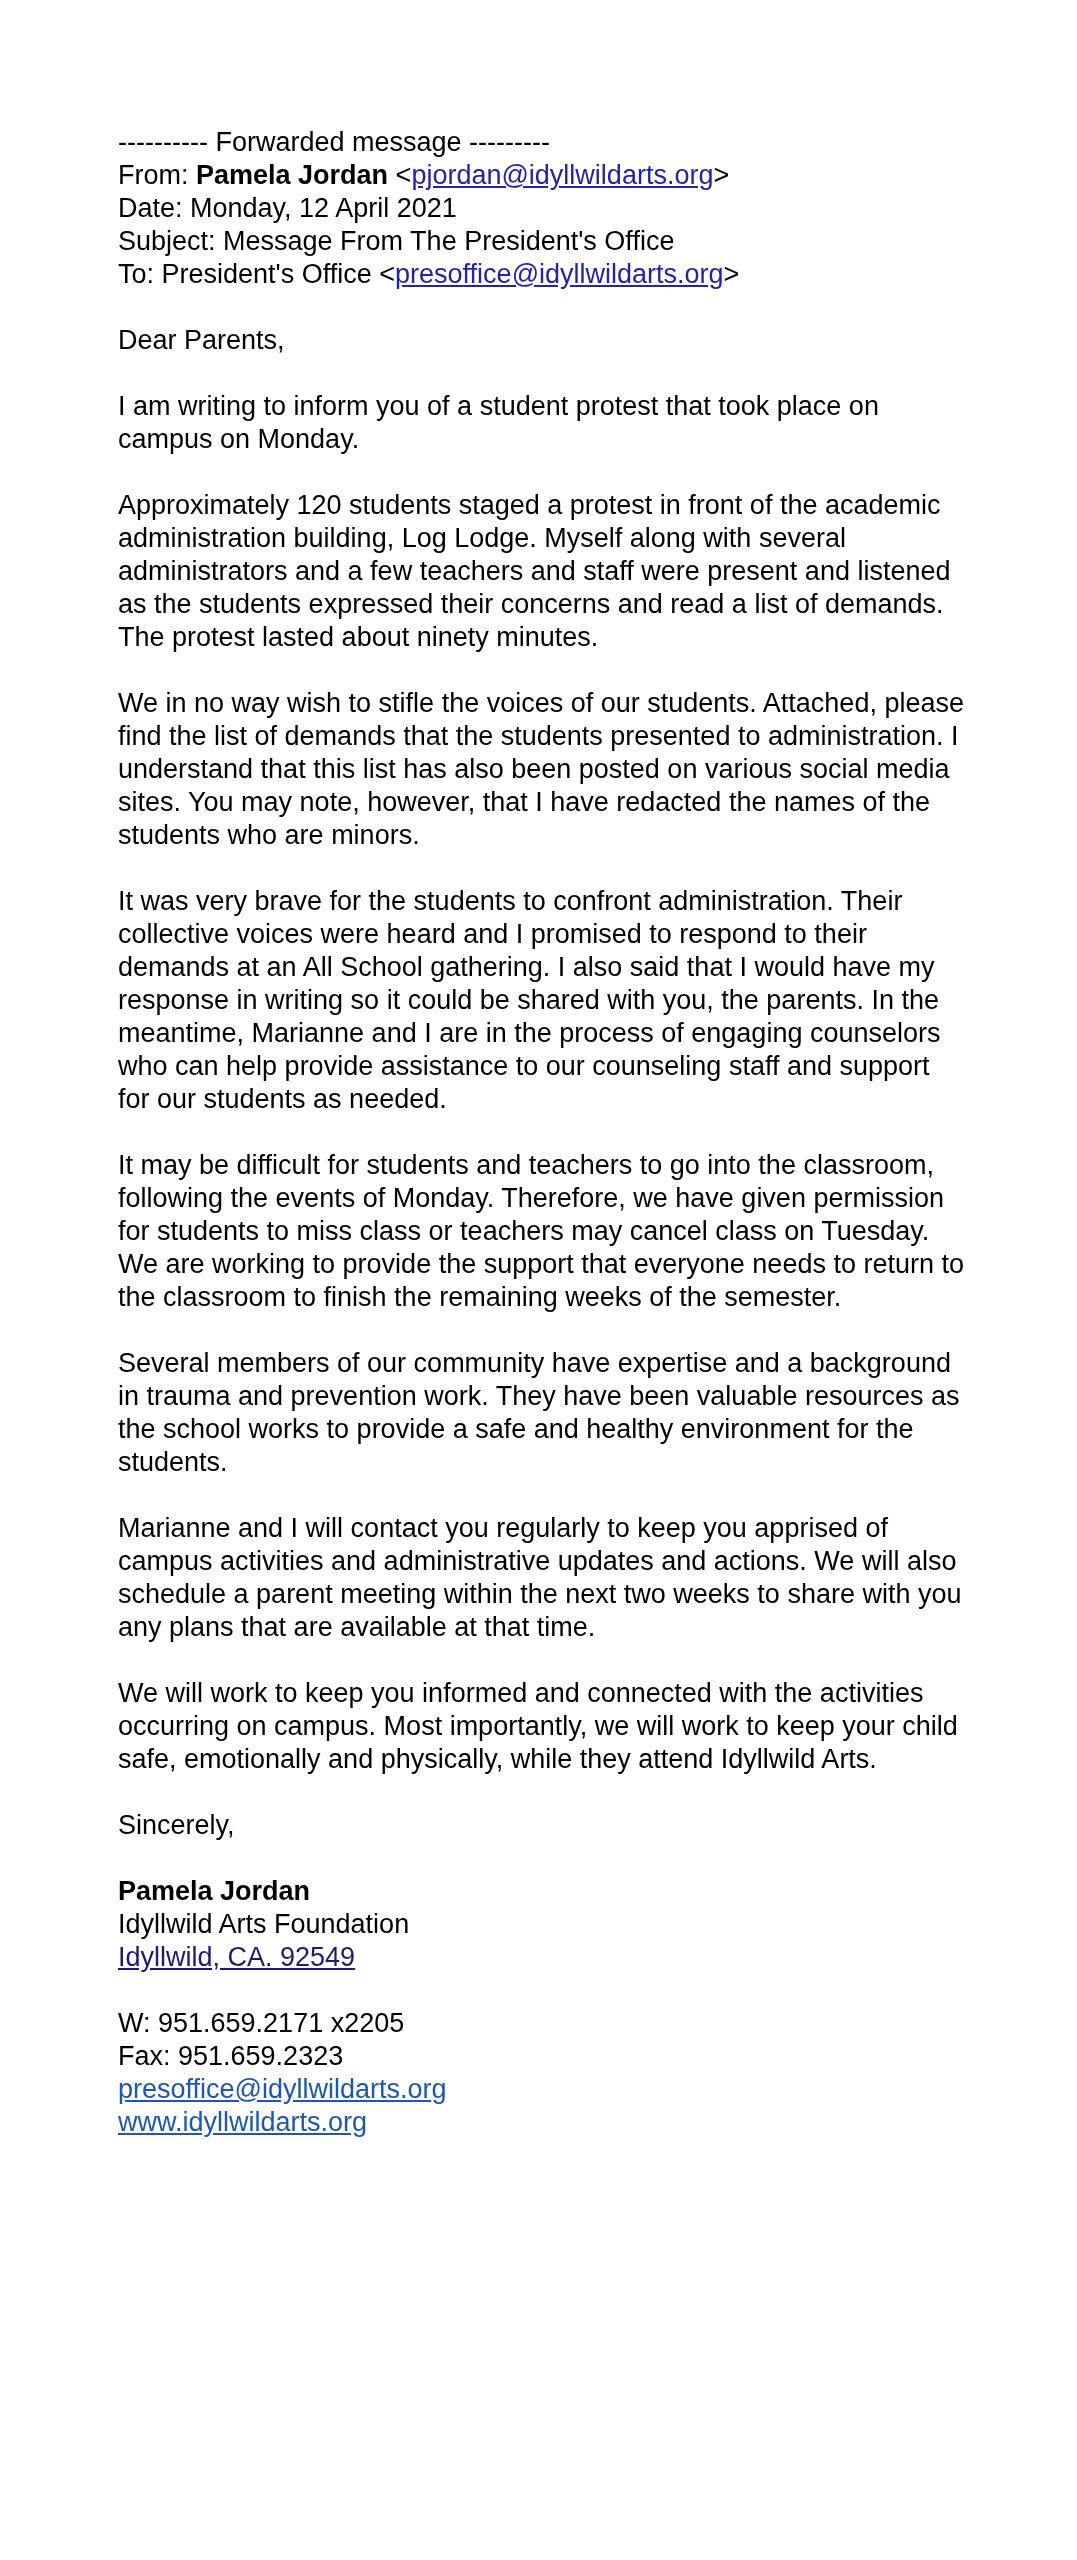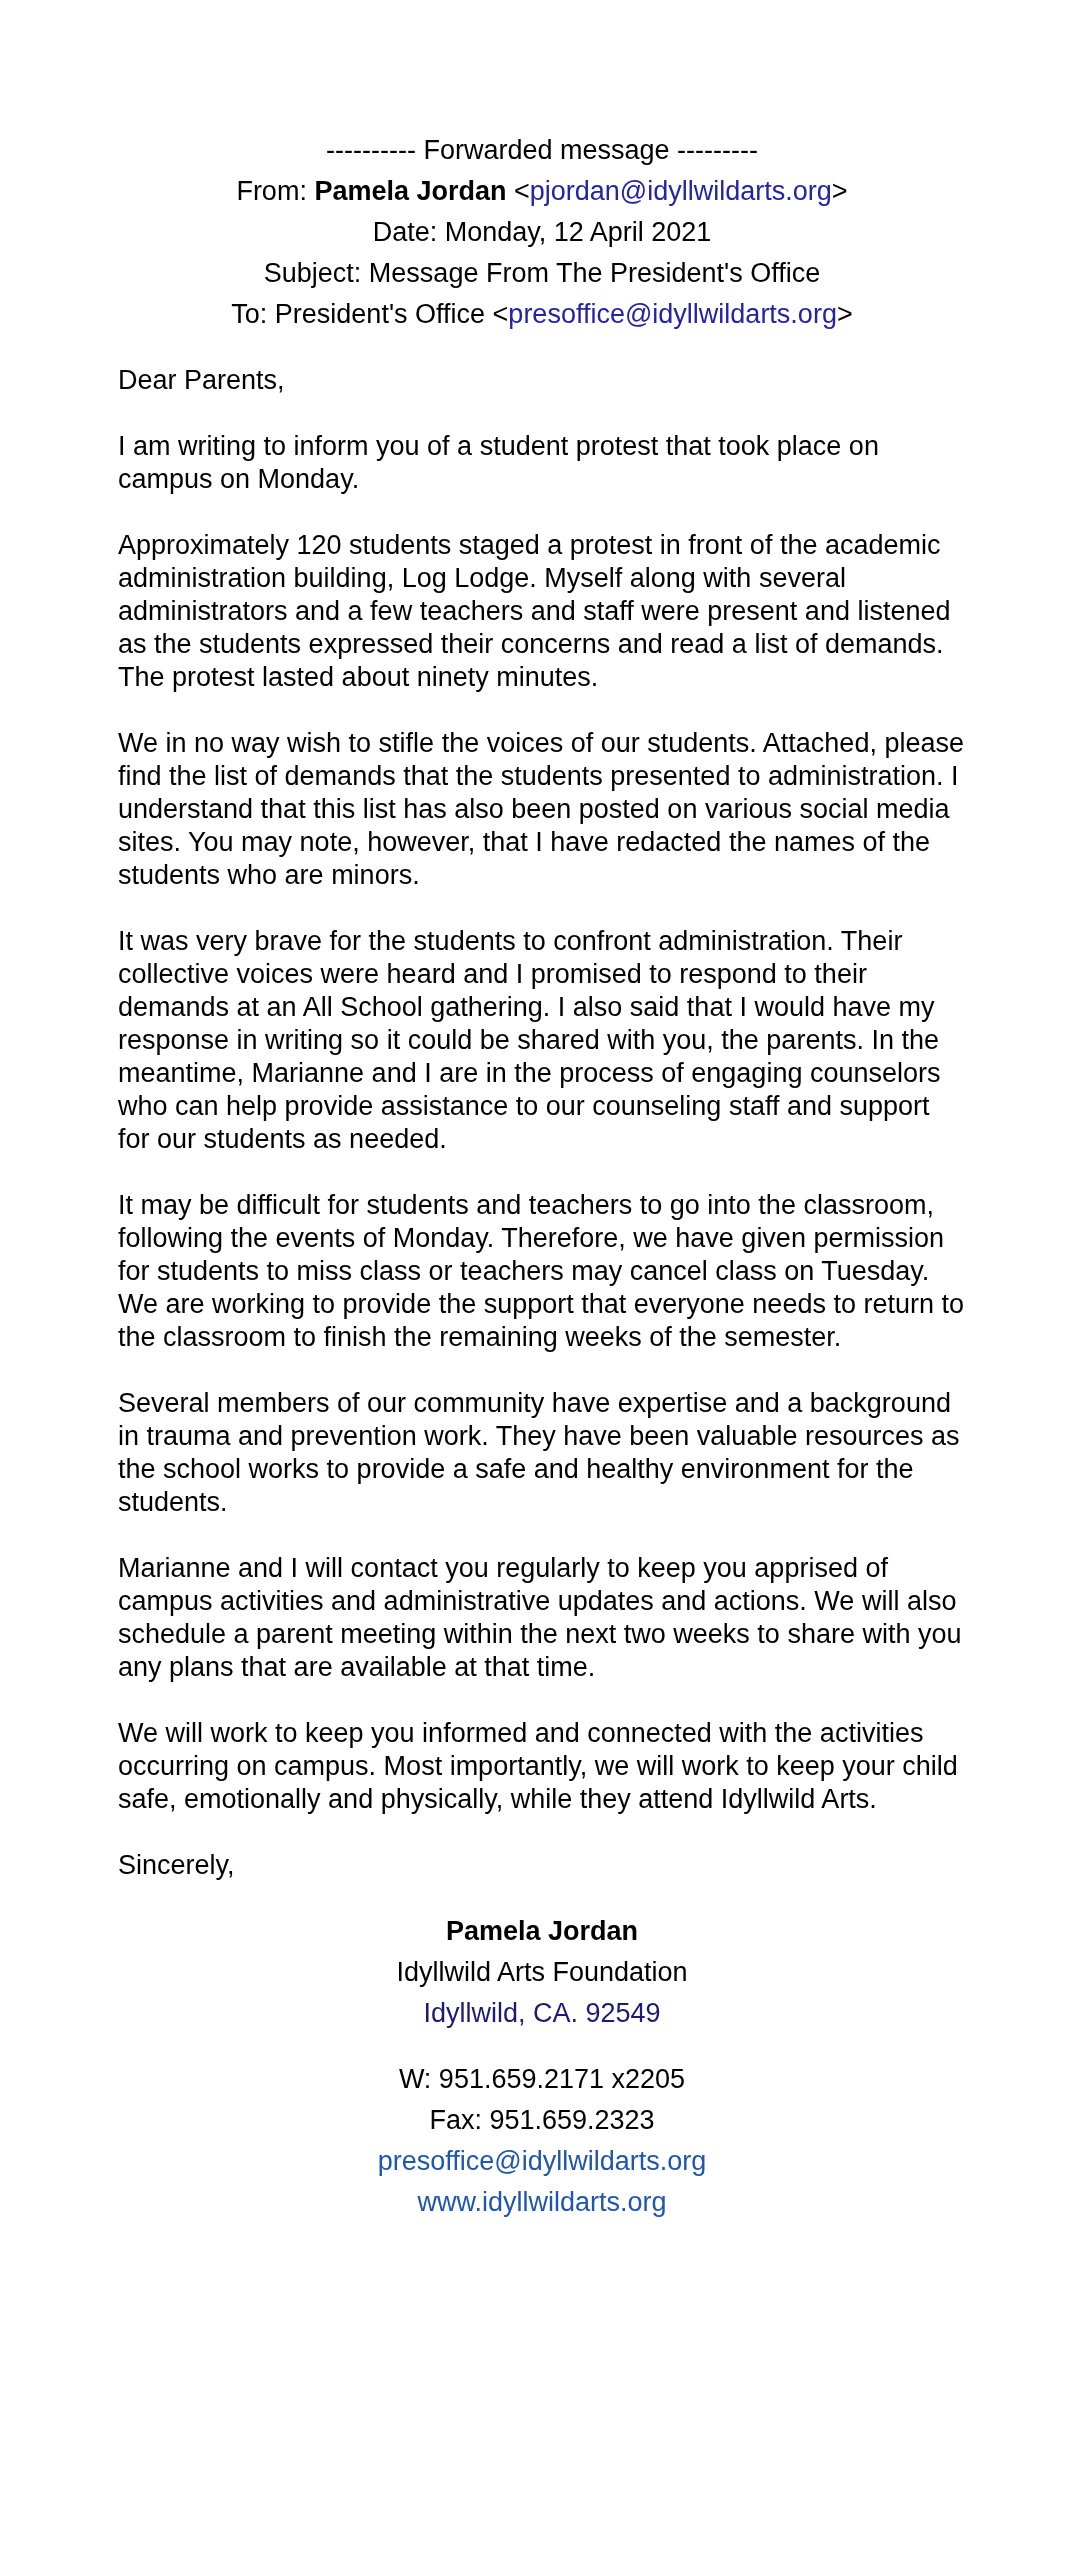--- a/index.html
+++ b/index.html
@@ -15,26 +15,27 @@
     color: #000000;
   }
   .content {
     position: absolute;
     left: 118px;
     top: 126px;
     width: 848px;
     font-size: 27px;
     line-height: 33px;
   }
-  .line { margin: 8px; text-align: center; }
+  .line { margin: 0; }
   .block { margin: 0 0 33px 0; }
   p.block { margin: 0 0 33px 0; }
   .b { font-weight: bold; }
   .i { font-style: italic; }
   a.link {
+    text-decoration: underline;
     cursor: pointer;
   }
   a.header-link { color: #2323a8; }
   a.addr-link   { color: #1b1b72; }
   a.footer-link { color: #1e56b0; }
 </style>
 </head>
 <body>
 
 <div class="content">

